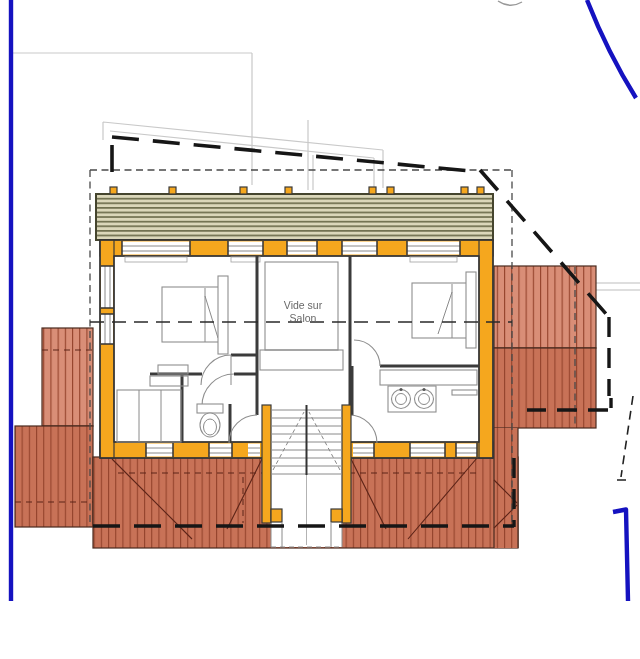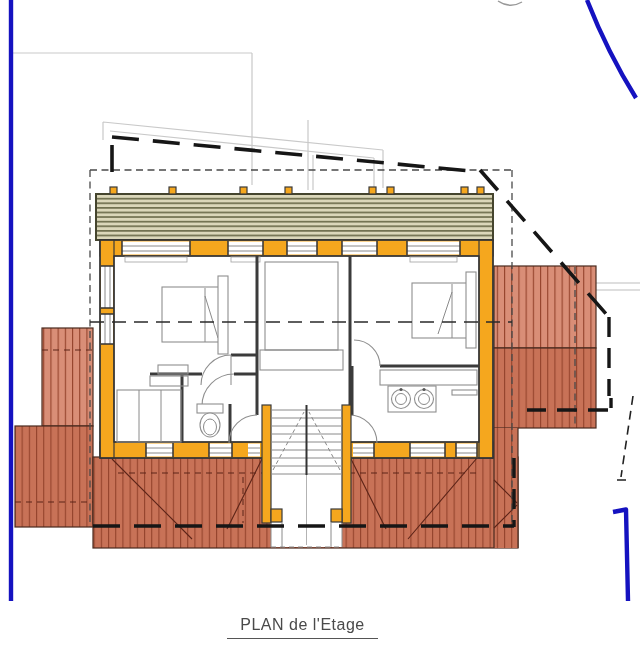--- a/index.html
+++ b/index.html
@@ -254,15 +254,18 @@
     <path class="hd" d="M93,526 H514"></path>
   </g>
 
   <g>
     <path class="blue" d="M11,0 V601"></path>
     <path class="blue" d="M587,0 C600,33 616,66 636,98"></path>
     <path class="blue" d="M613,512 L626,509.5 L628,601"></path>
   </g>
 </svg>
 
-
-<div class="caption">PLAN de l'Etage</div>
+<div class="void-label">
+  <div>Vide sur</div>
+  <div>Salon</div>
 </div>
 
+</div>
+
 </body></html>

